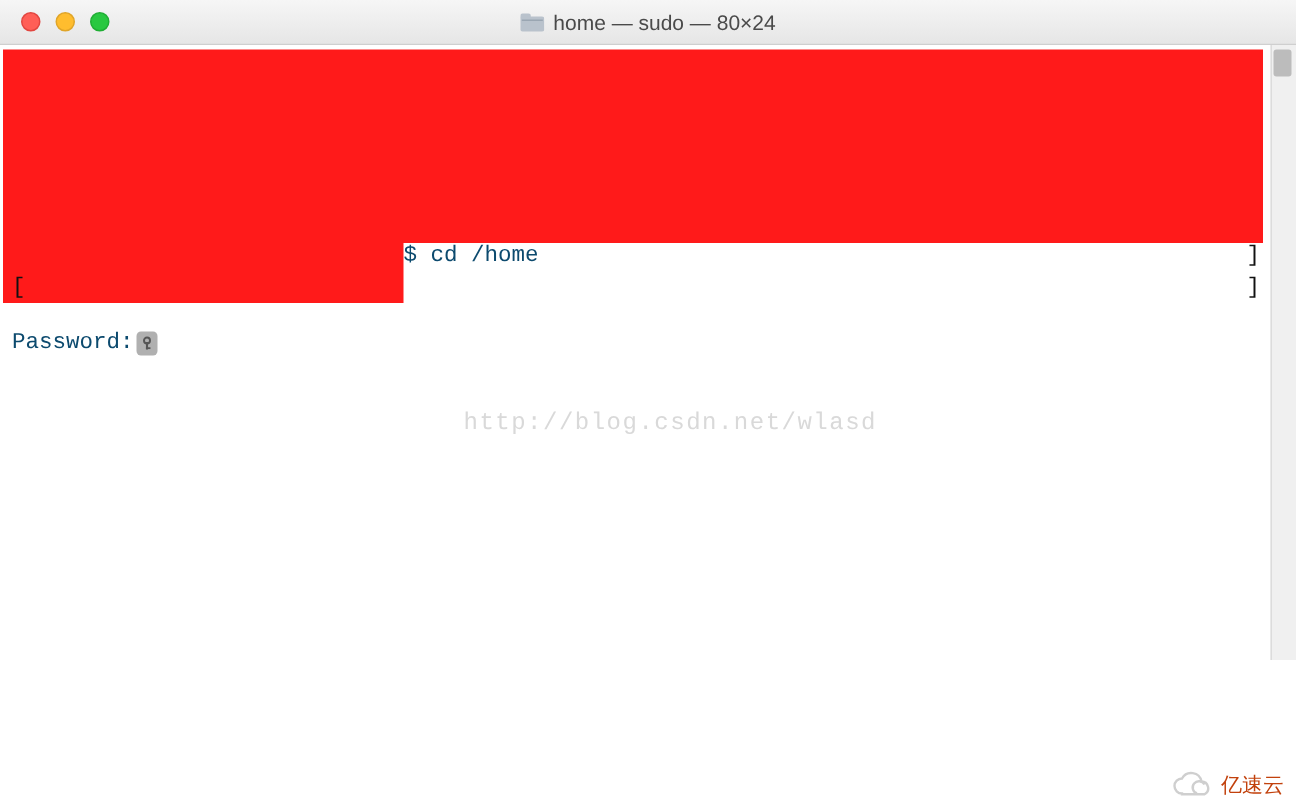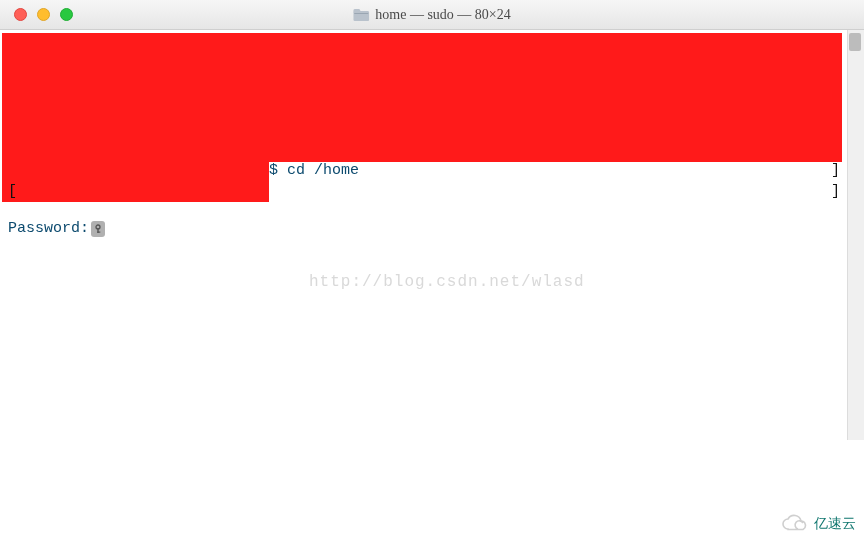--- a/index.html
+++ b/index.html
@@ -37,21 +37,21 @@
     .tl-yellow { background: #ffbd2e; border: 1px solid #e0a528; }
     .tl-green { background: #28c840; border: 1px solid #1fae34; }
     .title-wrap {
       position: absolute;
       left: 50%;
       transform: translateX(-50%);
       display: flex;
       align-items: center;
       gap: 6px;
       color: #4a4a4a;
-      font-family: Liberation Serif, serif;
+      font-family: Liberation Sans, sans-serif;
       font-size: 14px;
     }
     .folder-icon svg { display: block; }
     .content {
       position: relative;
       width: 100%;
       height: calc(100% - 30px);
       background: #ffffff;
     }
     .scrollbar-track {
@@ -113,21 +113,21 @@
       font-size: 16px;
       letter-spacing: 1px;
     }
     .logo-wrap {
       position: absolute;
       right: 8px;
       bottom: 6px;
       display:flex;
       align-items:center;
       gap:4px;
-      color:#0f766e;
+      color:#c2410c;
       font-family: Liberation Serif, serif;
       font-size: 14px;
     }
     .logo-wrap svg { display:block; }
   </style>
 </head>
 <body>
 
 <div class="window">
 

